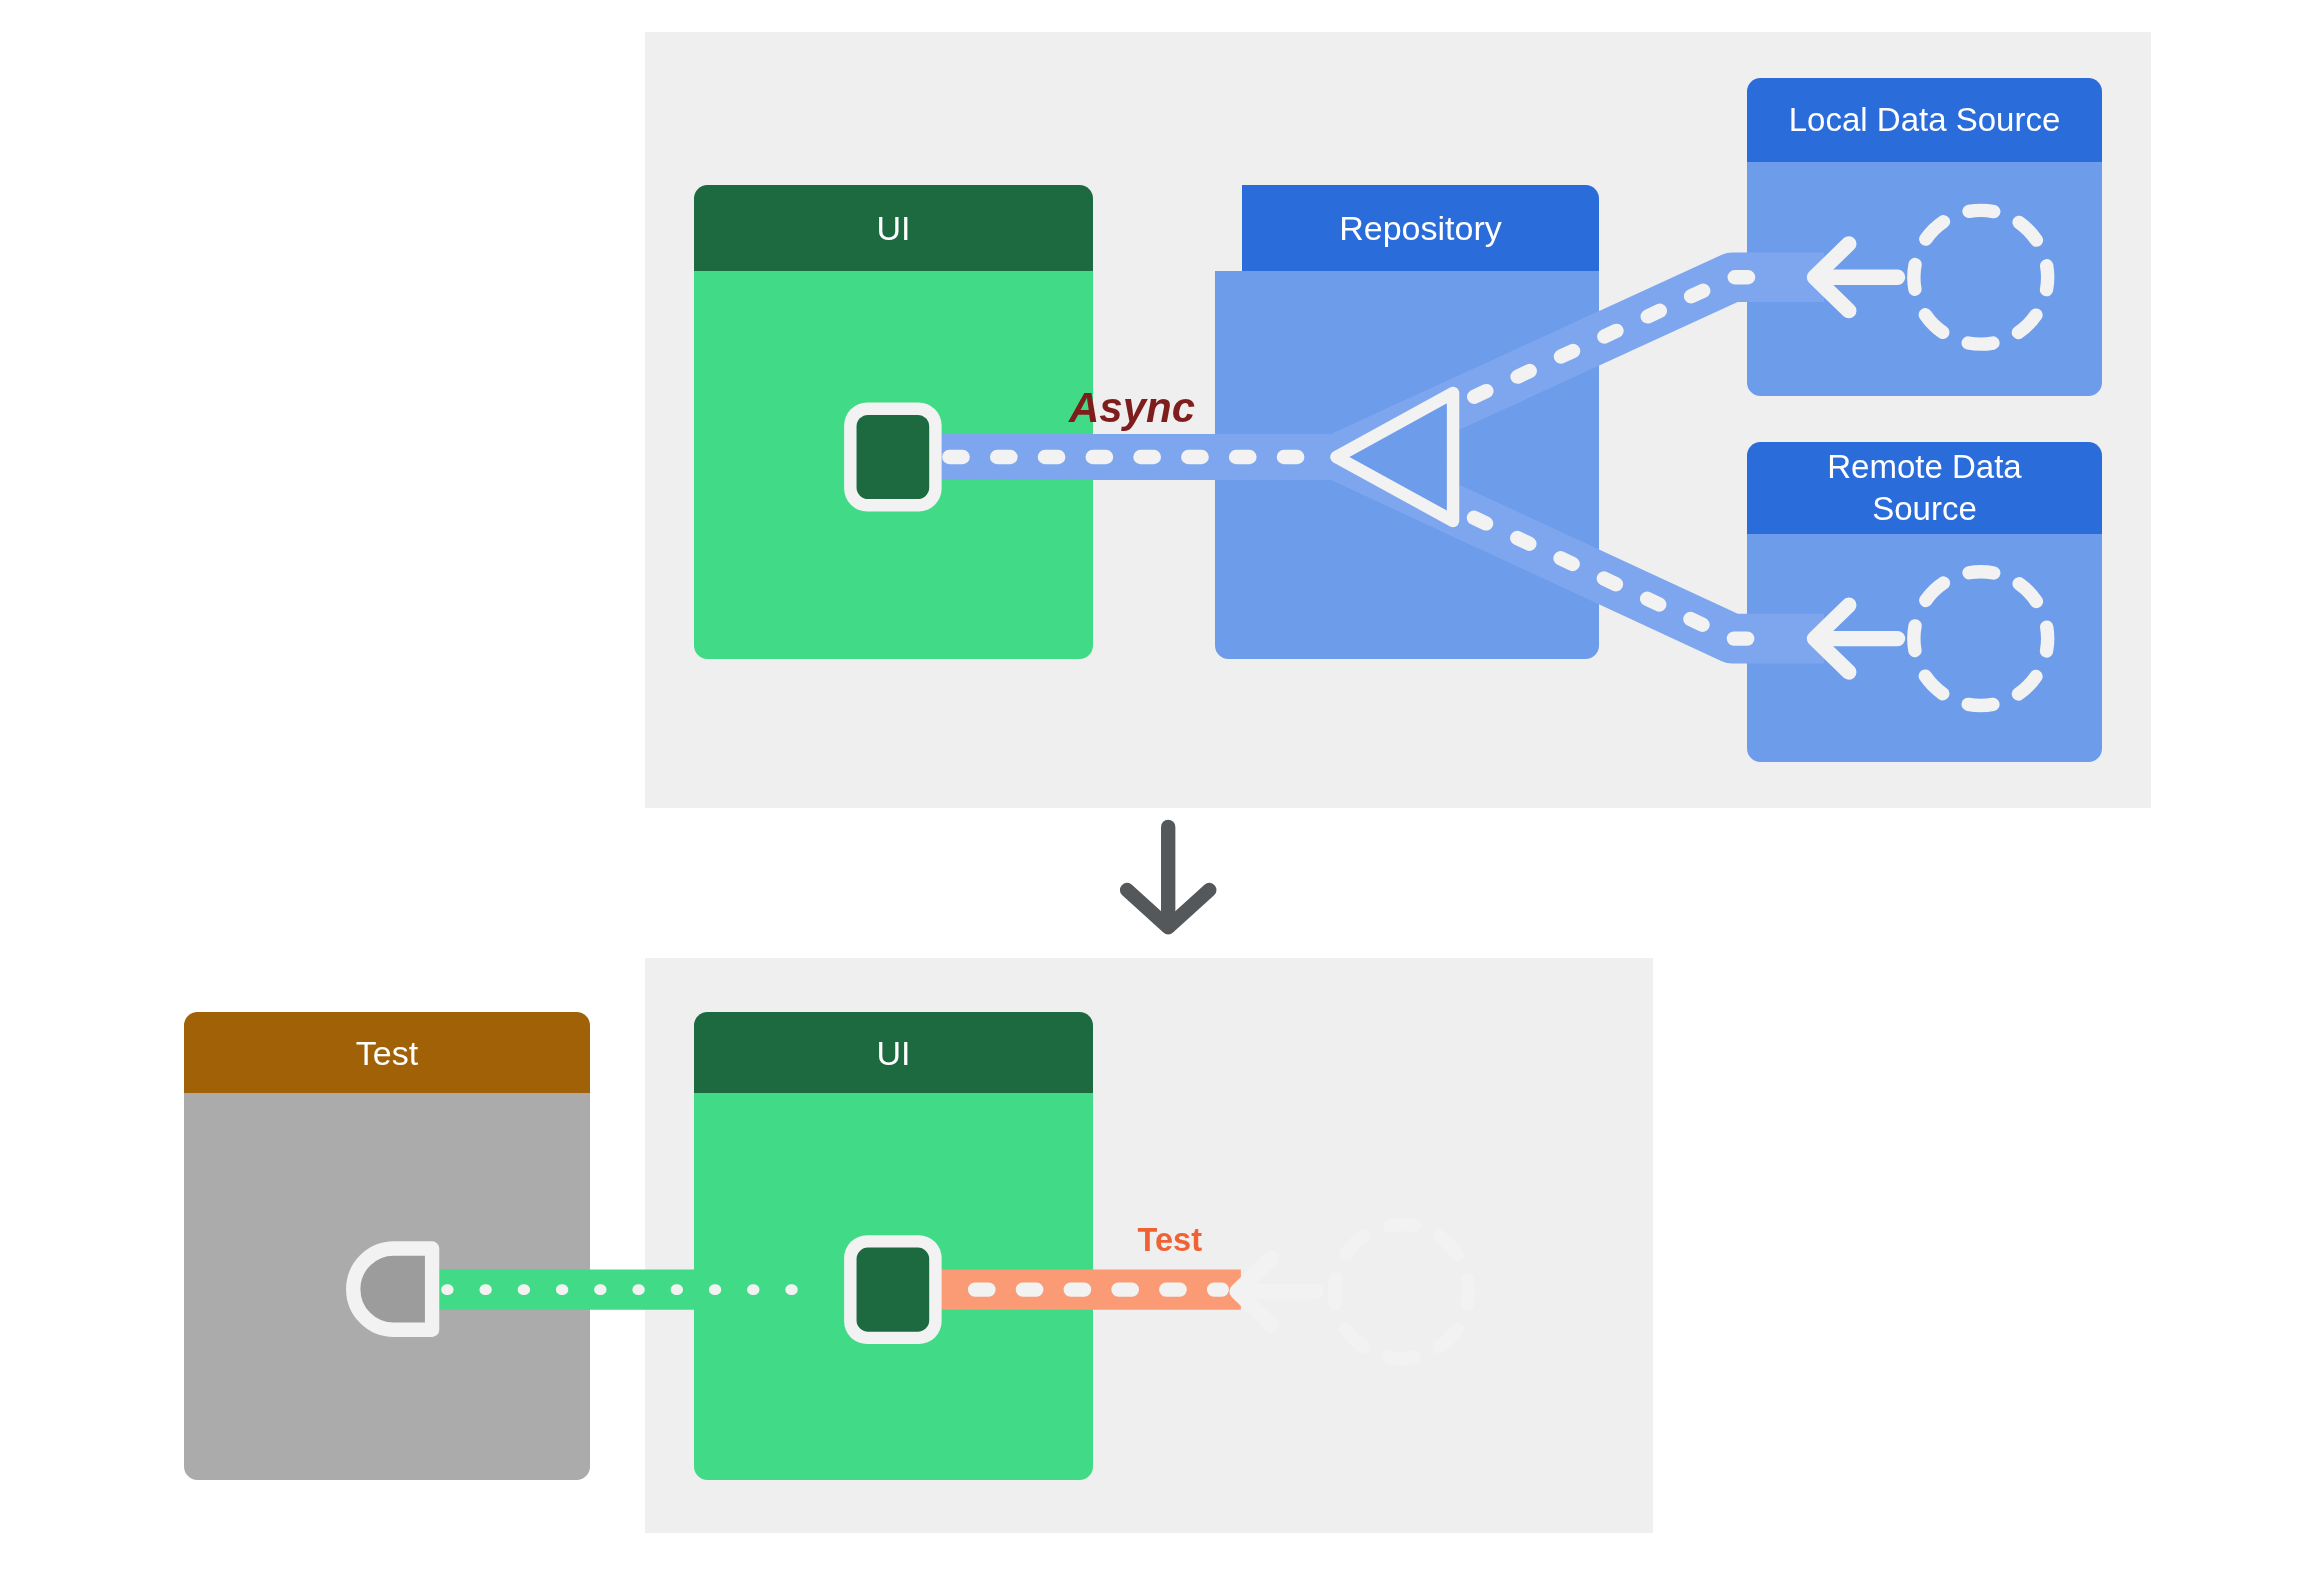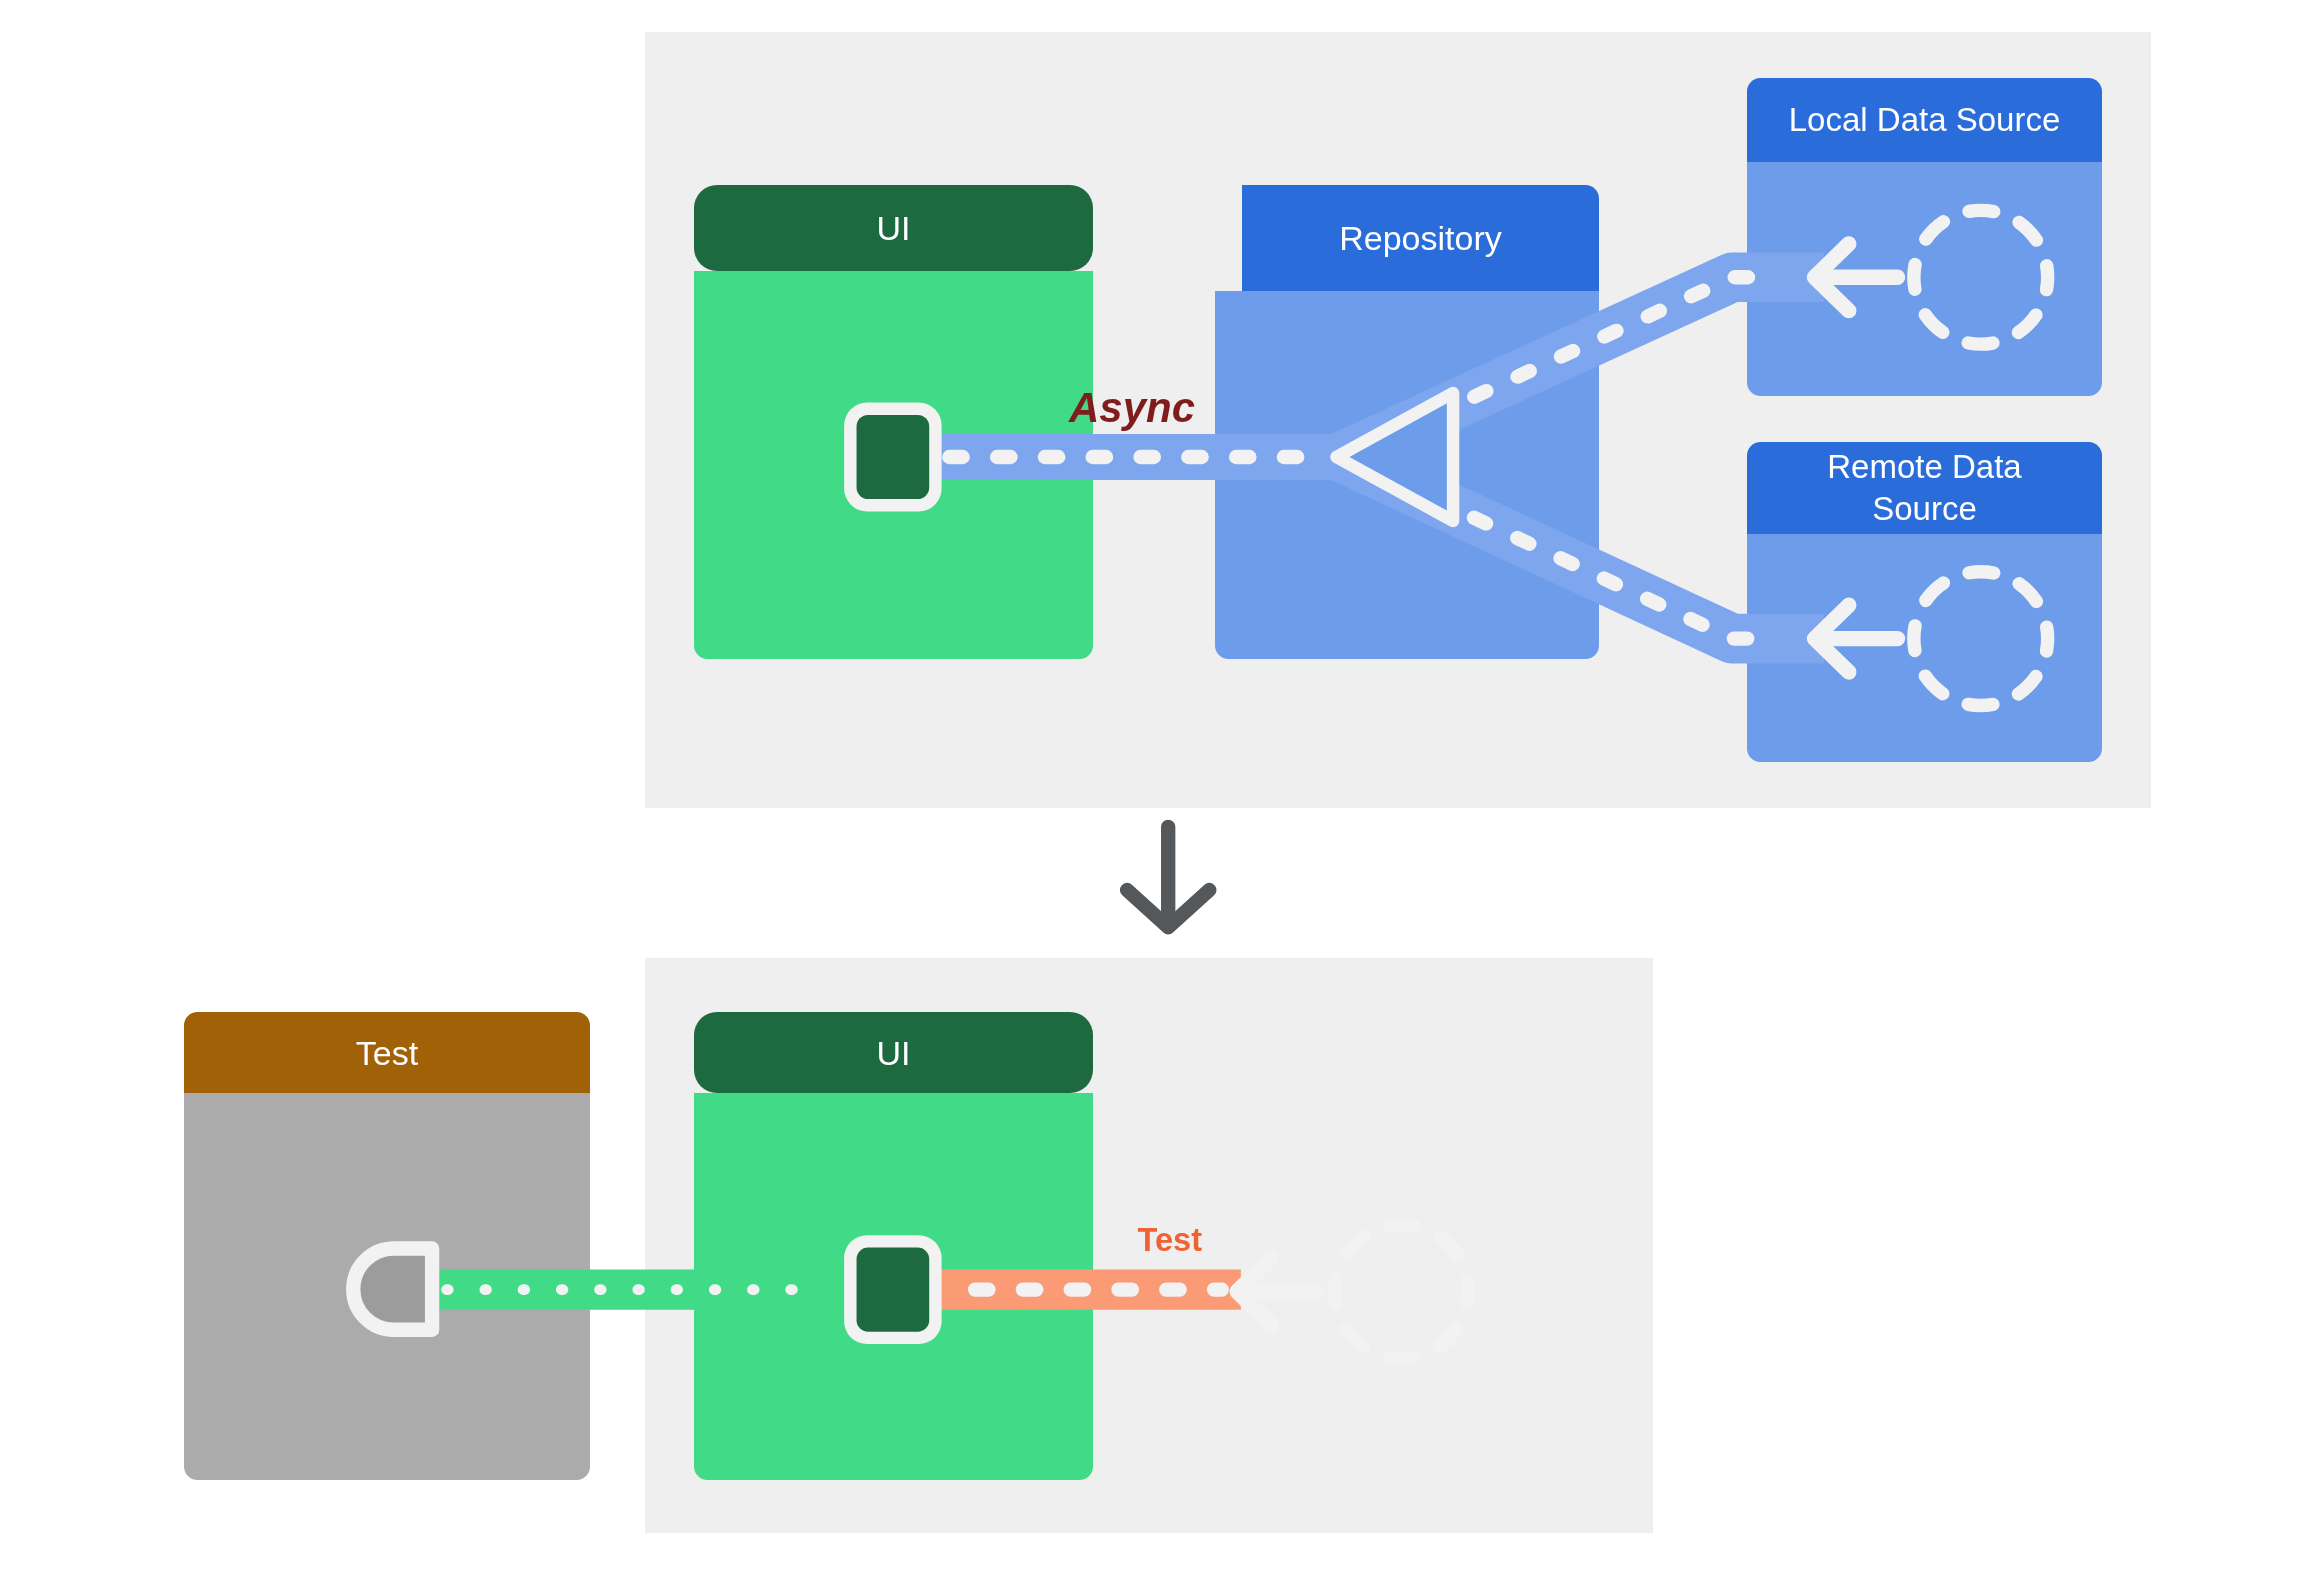--- a/index.html
+++ b/index.html
@@ -10,21 +10,21 @@
     font-family:"Liberation Sans", sans-serif;
     overflow:hidden;
   }
   .panel{position:absolute;background:#EFEFEF;}
   .box{position:absolute;border-radius:13.4px;overflow:hidden;display:flex;flex-direction:column;}
   .box-header{
     flex:0 0 auto;display:flex;align-items:center;justify-content:center;
     color:#ffffff;font-size:34px;line-height:42px;text-align:center;font-weight:400;
   }
   .box-body{flex:1 1 auto;}
-  .green-h{background:#1D6A40;border-radius:23px;}
+  .green-h{background:#1D6A40;}
   .green-b{background:#41DB87;}
   .blue-h{background:#2A6CDA;}
   .blue-b{background:#6D9CEB;}
   .orange-h{background:#F3703C;}
   .orange-b{background:#F99069;}
   .gray-h{background:#a16207;}
   .gray-b{background:#ABABAB;}
   .hdr-narrow span{display:inline-block;max-width:258px;}
   .overlay{position:absolute;left:0;top:0;width:2323px;height:1586px;pointer-events:none;}
   .flow-label{position:absolute;width:210px;text-align:right;font-weight:bold;}
@@ -40,21 +40,21 @@
   <div class="panel" style="left:645px;top:958px;width:1008px;height:575px;"></div>
 
   <div class="box" style="left:694px;top:185px;width:399px;height:474px;">
     <div class="box-header green-h" style="height:86px;">
       <span>UI</span>
     </div>
     <div class="box-body green-b"></div>
   </div>
 
   <div class="box" style="left:1215px;top:185px;width:384px;height:474px;">
-    <div class="box-header blue-h" style="height:106px;margin-left:27px;">
+    <div class="box-header blue-h" style="height:86px;margin-left:27px;">
       <span>Repository</span>
     </div>
     <div class="box-body blue-b"></div>
   </div>
 
   <div class="box" style="left:1747px;top:78px;width:355px;height:318px;">
     <div class="box-header blue-h" style="height:84px;font-size:33px;">
       <span>Local Data Source</span>
     </div>
     <div class="box-body blue-b"></div>

